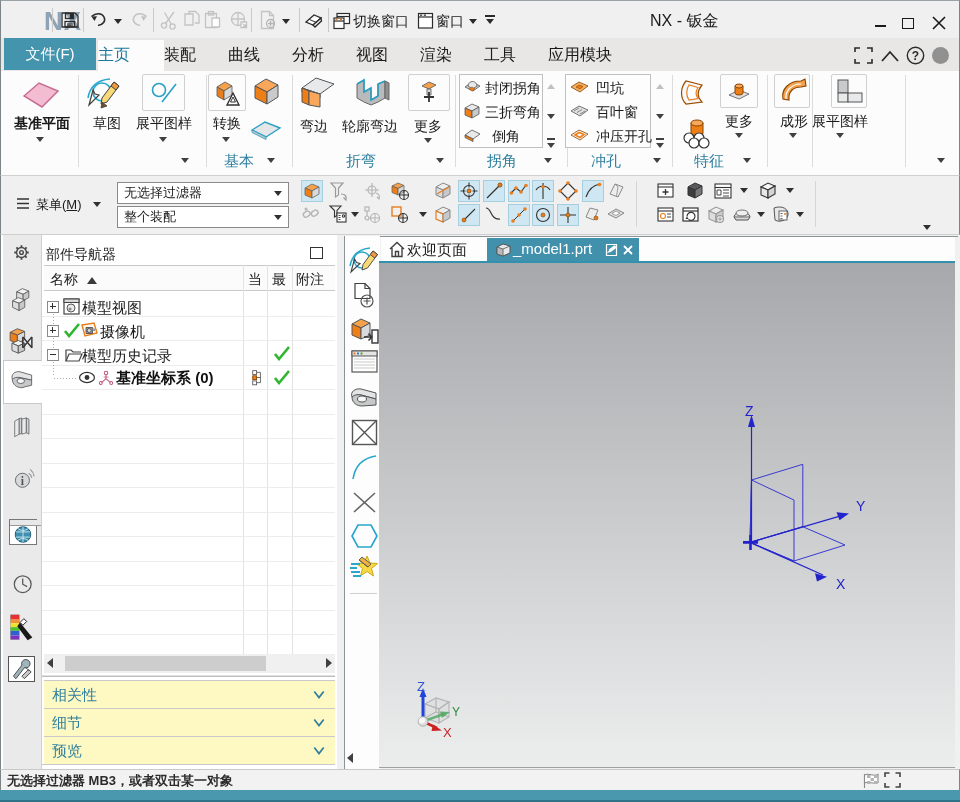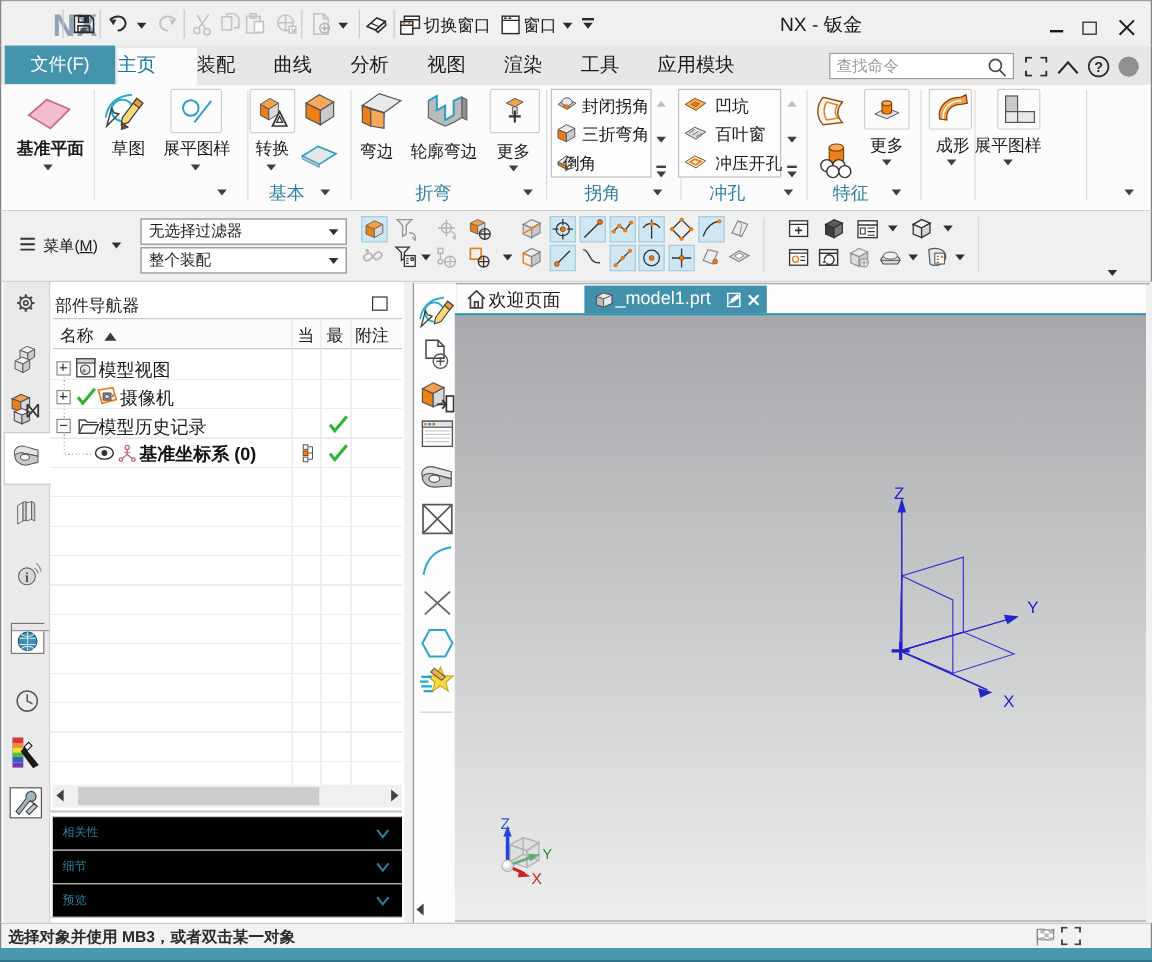--- a/index.html
+++ b/index.html
@@ -34,21 +34,21 @@
 .ticon { position:absolute; width:22px; height:22px; }
 .ticon.hl { background:#cfe7f2; border:1px solid #a5cede; }
 
 #mainarea { left:0; top:235px; width:960px; height:534px; }
 #sidebar { position:absolute; left:0; top:0; width:42px; height:534px; background:#eaeaea; border-right:1px solid #d0d0d0; border-left:1px solid #7d8487; box-shadow:inset 2px 0 0 #ffffff; }
 #navpanel { position:absolute; left:42px; top:0; width:295px; height:534px; background:#fff; }
 #navheader { position:absolute; left:2px; top:30px; width:291px; height:26px; background:#fbfbfb; border-top:1px solid #c9c9c9; border-bottom:1px solid #c9c9c9; font-size:13px; color:#1a1a1a; }
 .colline { position:absolute; top:30px; width:1px; height:389px; background:#e4e4e4; }
 #hscroll { position:absolute; left:2px; top:419px; width:291px; height:19px; background:#f0f0f0; }
 #hthumb { position:absolute; left:21px; top:2px; width:201px; height:15px; background:#cdcdcd; }
-.navsec { position:absolute; left:2px; width:291px; height:28px; background:#000000; border-top:1px solid #c9c9c9; font-size:10px; color:#2e7f9e; line-height:28px; }
+.navsec { position:absolute; left:2px; width:291px; height:28px; background:#fef9c3; border-top:1px solid #c9c9c9; font-size:15px; color:#2e7f9e; line-height:28px; }
 .chev { position:absolute; right:10px; top:8px; width:12px; height:12px; }
 #vtoolbar { position:absolute; left:344px; top:1px; width:36px; height:533px; background:#fdfdfd; border-left:1px solid #8a9496; }
 #tabbar { position:absolute; left:381px; top:2px; width:574px; height:24px; background:#fdfdfd; }
 #viewport { position:absolute; left:379px; top:26px; width:576px; height:507px; background:linear-gradient(#a6a8ab, #eceeee); border-top:2px solid #3391ad; border-bottom:1px solid #9fa0a2; }
 #splitter { position:absolute; left:337px; top:0; width:7px; height:534px; background:#f0f0f0; }
 
 #statusbar { left:0; top:769px; width:960px; height:21px; background:#f2f2f2; border-top:1px solid #c9c9c9; border-left:1px solid #7d8487; border-right:1px solid #7d8487; font-size:13px; }
 #tealstrip { left:0; top:790px; width:960px; height:12px; background:#4a98ad; border-bottom:2px solid #2e7488; }
 </style>
 </head>
@@ -149,26 +149,20 @@
 <div class="abs" id="menubar">
   <div id="filebtn">文件(F)</div>
   <div class="rtab active" style="left:97px;width:66px;">主页</div>
   <div class="rtab" style="left:163px;width:64px;">装配</div>
   <div class="rtab" style="left:227px;width:64px;">曲线</div>
   <div class="rtab" style="left:291px;width:64px;">分析</div>
   <div class="rtab" style="left:355px;width:64px;">视图</div>
   <div class="rtab" style="left:419px;width:64px;">渲染</div>
   <div class="rtab" style="left:483px;width:64px;">工具</div>
   <div class="rtab" style="left:547px;width:92px;">应用模块</div>
-  <div id="searchbox">查找命令
-    <svg style="position:absolute;right:4px;top:2px;" width="18" height="18" viewBox="0 0 18 18" fill="none" stroke="#4a4a4a" stroke-width="1.4">
-        <circle cx="7.5" cy="7.5" r="5"></circle>
-        <path d="M11 11.5 L16 16.5"></path>
-      </svg>
-  </div>
 
   <svg class="abs" style="left:853px;top:9px;" width="19" height="17" viewBox="0 0 19 17" fill="none" stroke="#2b2b2b" stroke-width="1.6">
     <path d="M1 5 V1 H6 M13 1 H18 V5 M18 12 V16 H13 M6 16 H1 V12"></path>
   </svg>
 
   <svg class="abs" style="left:879px;top:12px;" width="20" height="12" viewBox="0 0 20 12" fill="none" stroke="#2b2b2b" stroke-width="1.8">
     <path d="M2 11 L10 2 L18 11"></path>
   </svg>
 
   <svg class="abs" style="left:905px;top:8px;" width="19" height="19" viewBox="0 0 19 19" fill="none" stroke="#2b2b2b" stroke-width="1.4">
@@ -271,21 +265,21 @@
   <svg class="abs" style="left:463px;top:103px;" width="19" height="16" viewBox="0 0 19 16">
     <polygon points="2,5 9,1 16,4 9,8" fill="#e8e9ea" stroke="#555" stroke-width="0.8"></polygon>
     <polygon points="2,5 9,8 9,15 2,12" fill="#ee7f17" stroke="#555" stroke-width="0.8"></polygon>
     <polygon points="9,8 16,4 16,11 9,15" fill="#c9cacc" stroke="#555" stroke-width="0.8"></polygon>
   </svg>
   <div class="listrow" style="left:485px;top:104px;">三折弯角</div>
   <svg class="abs" style="left:463px;top:127px;" width="19" height="16" viewBox="0 0 19 16">
     <polygon points="2,8 9,3 17,7 10,12" fill="#e8e9ea" stroke="#555" stroke-width="0.8"></polygon>
     <polygon points="2,8 10,12 10,14.5 2,10.5" fill="#ee7f17" stroke="#555" stroke-width="0.8"></polygon>
   </svg>
-  <div class="listrow" style="left:469px;top:128px;text-align:center;">倒角</div>
+  <div class="listrow" style="left:492px;top:128px;text-align:center;">倒角</div>
   <div class="abs" style="left:547px;top:84px;width:0;height:0;border-left:4px solid transparent;border-right:4px solid transparent;border-bottom:5px solid #c0c0c0;"></div>
   <div class="darr" style="left:547px;top:114px;"></div>
   <div class="abs" style="left:547px;top:138px;width:8px;height:1.5px;background:#404040;"></div>
   <div class="darr" style="left:547px;top:143px;"></div>
   <div class="rlabel" style="left:487px;">拐角</div>
   <div class="darr" style="left:544px;top:158px;"></div>
   <div class="rsep" style="left:567px;"></div>
 
   <div class="listbox" style="left:565px;top:74px;width:86px;height:74px;"></div>
   <svg class="abs" style="left:570px;top:80px;" width="19" height="15" viewBox="0 0 19 15">
@@ -911,21 +905,21 @@
       <path d="M10 44 L23 50" stroke="#cc2222" stroke-width="2.5"></path>
       <polygon points="28,52.5 19,46.5 17.5,53" fill="#cc2222"></polygon>
       <text x="29" y="59" font-size="13" fill="#cc2222" font-family="Liberation Sans">X</text>
       <circle cx="9" cy="43.5" r="4.8" fill="#dcdcdc"></circle>
       <circle cx="7.8" cy="42.2" r="3.2" fill="#f8f8f8"></circle>
       <circle cx="9" cy="43.5" r="4.8" fill="none" stroke="#a5a5a5" stroke-width="0.8"></circle>
     </svg>
   </div>
 </div>
 <div class="abs" id="statusbar">
-    <span style="position:absolute;left:6px;top:2px;color:#2b2b2b;font-weight:bold;">选择对象并使用 MB3，或者双击某一对象</span>
+    <span style="position:absolute;left:6px;top:2px;color:#2b2b2b;font-weight:bold;">无选择过滤器 MB3，或者双击某一对象</span>
   </div>
 <div class="abs" id="tealstrip"></div>
 <svg class="abs" style="left:862px;top:772px;" width="18" height="17" viewBox="0 0 18 17" fill="none" stroke="#8a8a8a" stroke-width="1.1">
   <path d="M2.5 2 V16"></path>
   <path d="M2.5 3 C7 0.5, 11 5, 16 2.5 L16 10.5 C11 13, 7 8.5, 2.5 11 z" fill="#fff"></path>
   <path d="M5 3 h3.5 v3 H5 z M8.5 6 h3.5 v3 H8.5 z M12 3 h3.5 v3 H12 z M5 9 h3.5 v3 H5 z M12 9 h3.5 v3 H12 z" fill="#b5b5b5" stroke="none"></path>
 </svg>
 <svg class="abs" style="left:884px;top:772px;" width="17" height="16" viewBox="0 0 17 16" fill="none" stroke="#444" stroke-width="1.6">
   <path d="M1 5 V1 H5.5 M11.5 1 H16 V5 M16 11 V15 H11.5 M5.5 15 H1 V11"></path>
 </svg>

